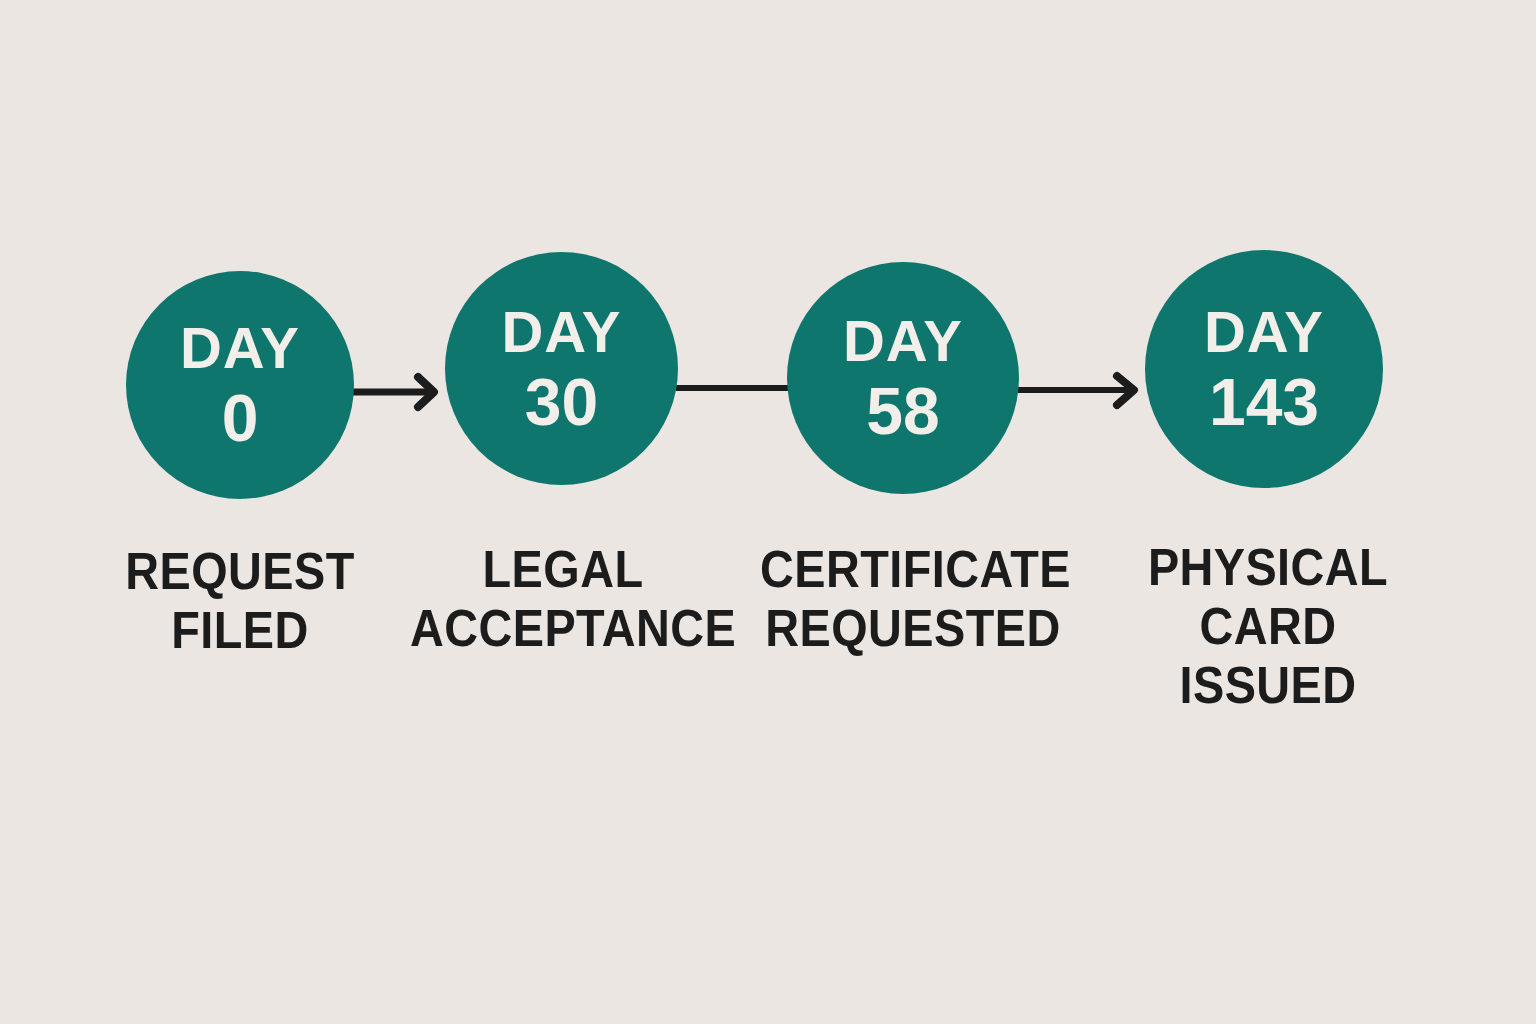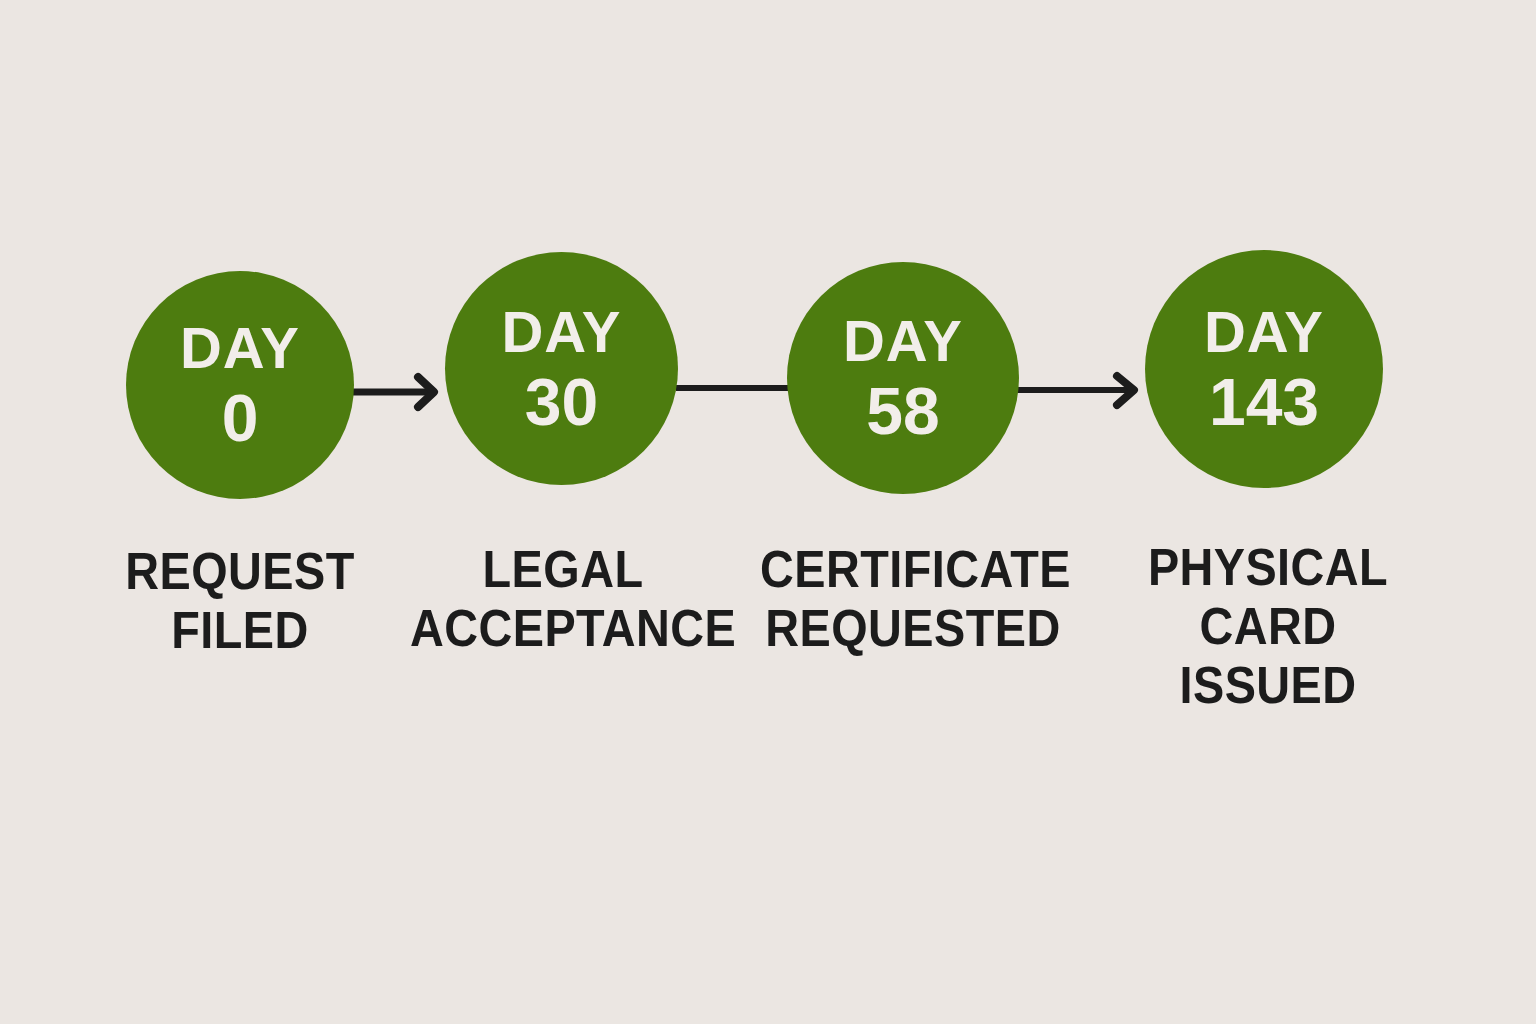--- a/index.html
+++ b/index.html
@@ -7,21 +7,21 @@
       width: 1536px; height: 1024px; overflow: hidden;
       background: #ebe6e2;
       position: relative;
       font-family: "Liberation Sans", "DejaVu Sans", sans-serif;
     }
     .stage { position: absolute; left: 0; top: 0; width: 1536px; height: 1024px; }
     .connector { position: absolute; left: 0; top: 0; }
     .node {
       position: absolute;
       border-radius: 50%;
-      background: #4d7c0f;
+      background: #0f766e;
       display: flex; flex-direction: column; align-items: center; justify-content: center;
       color: #f2eeea;
       font-weight: bold;
       line-height: 1;
     }
     .node .day-label { font-size: 58px; letter-spacing: 1px; }
     .node .day-num { font-size: 66px; margin-top: 8px; }
     .caption {
       position: absolute;
       width: 340px;

